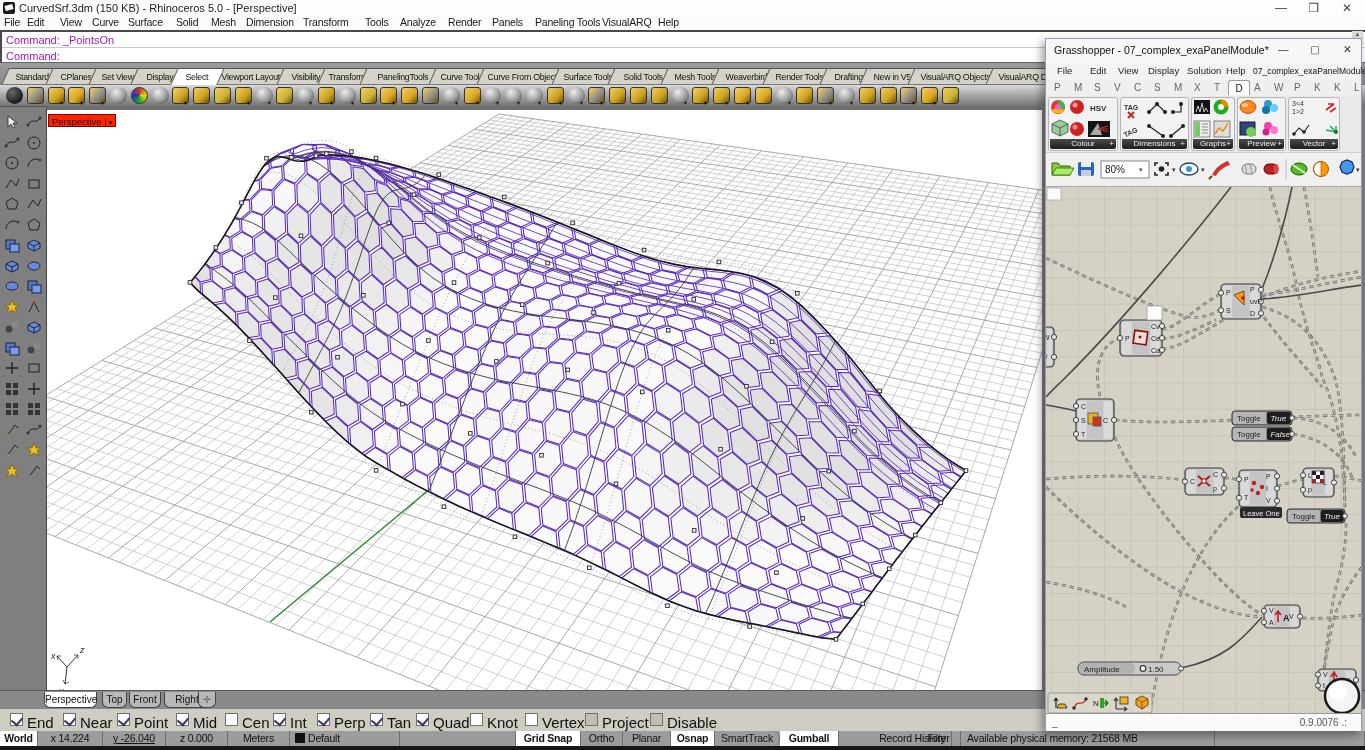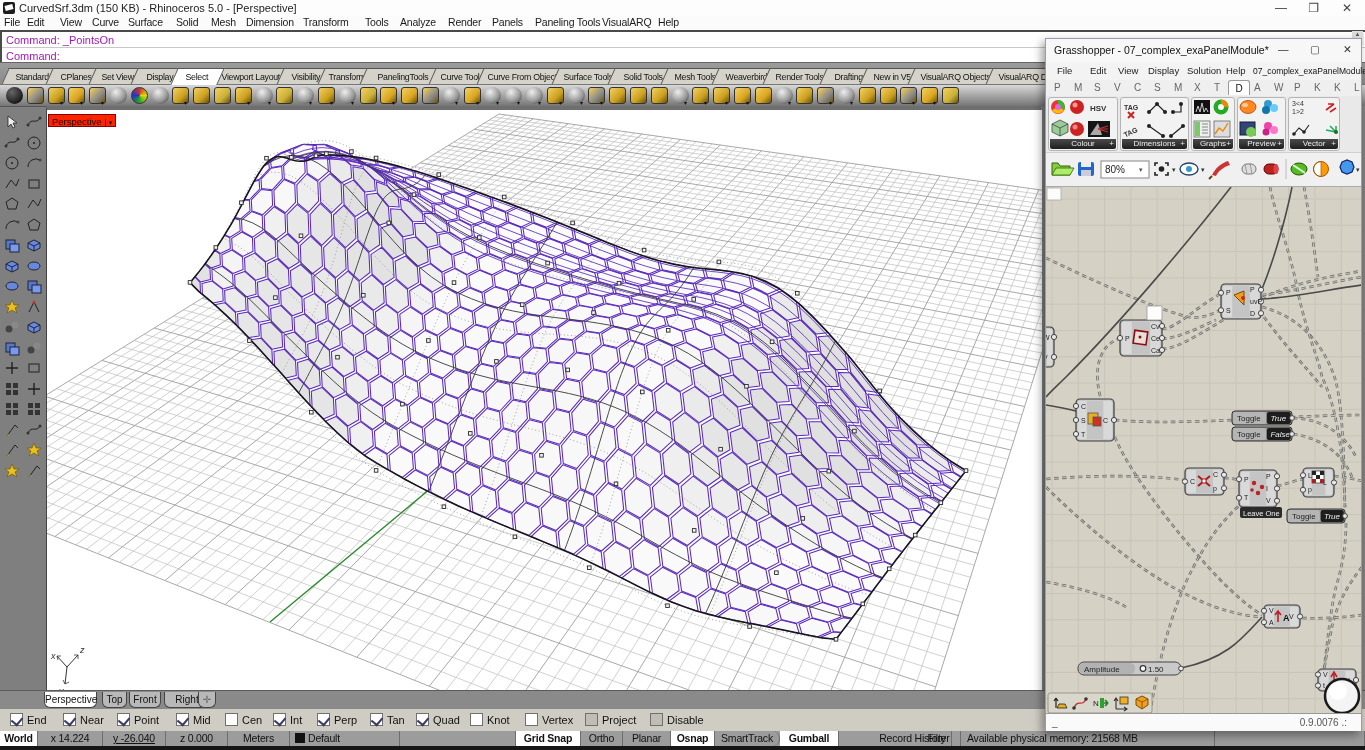--- a/index.html
+++ b/index.html
@@ -23,21 +23,21 @@
 .ticn{position:absolute;top:2px;width:17px;height:17px;border-radius:3px}
 .tdrop{position:absolute;top:14px;font-size:6px;color:#111}
 .sidebar{left:0;top:106px;width:46px;height:584px;background:#7f7f7f;border-top:1px solid #555}
 .vp{left:46px;top:106px;width:995px;height:584px;background:#fff;border-top:4px solid #6e6e6e;border-left:1px solid #444}
 .vplabel{position:absolute;left:1px;top:4px;height:13px;background:#fe2400;color:#111;font-size:9.5px;line-height:13px;padding:0 3px;z-index:5;border:1px solid #8a0000}
 .vplabel b{font-weight:normal;border-left:1px solid #7a0000;margin-left:3px;padding-left:3px;font-size:7px}
 .rstrip{left:1041px;top:106px;width:324px;height:584px;background:#808080}
 .vtabs{left:0;top:690px;width:1365px;height:18px;background:#8a8a8a;border-top:1px solid #5a5a5a}
 .vtab{position:absolute;top:1px;height:16px;background:#b8b8b8;color:#111;font-size:10px;line-height:15px;border:1px solid #444;border-top:none;border-radius:0 0 6px 6px;text-align:center;white-space:nowrap}
 .vtab.act{background:#fff}
-.osnap{left:0;top:708px;width:1365px;height:23px;background:#cfccc4;border-top:1px solid #888;font-size:11px;color:#111}
+.osnap{left:0;top:708px;width:1365px;height:23px;background:#cfccc4;border-top:1px solid #888;font-size:15px;color:#111}
 .cb{position:absolute;top:4px;width:13px;height:13px;background:#fff;border:1px solid #707070}
 .cb.gray{background:#c0bdb5}
 .cb.on:after{content:"";position:absolute;left:2px;top:1px;width:6px;height:8px;border:solid #3a3a66;border-width:0 2px 2px 0;transform:rotate(40deg)}
 .oslbl{position:absolute;top:5px}
 .statusbar{left:0;top:731px;width:1365px;height:15px;background:#9c9c9c;font-size:10.5px;color:#111;letter-spacing:-0.2px}
 .scell{position:absolute;top:0;height:15px;border-right:1px solid #6e6e6e;text-align:center;line-height:15px}
 .scell.white{background:#fff;font-weight:bold}
 .blackstrip{left:0;top:746px;width:1365px;height:4px;background:#161616}
 .gh{left:1045px;top:38px;width:317px;height:693px;background:#f0f0f0;border:1px solid #9a9ab8;box-shadow:-3px 4px 9px rgba(0,0,0,0.4)}
 .ghtitle{position:absolute;left:0;top:0;width:100%;height:24px;background:#f7f7f7;font-size:10.5px;color:#111}

